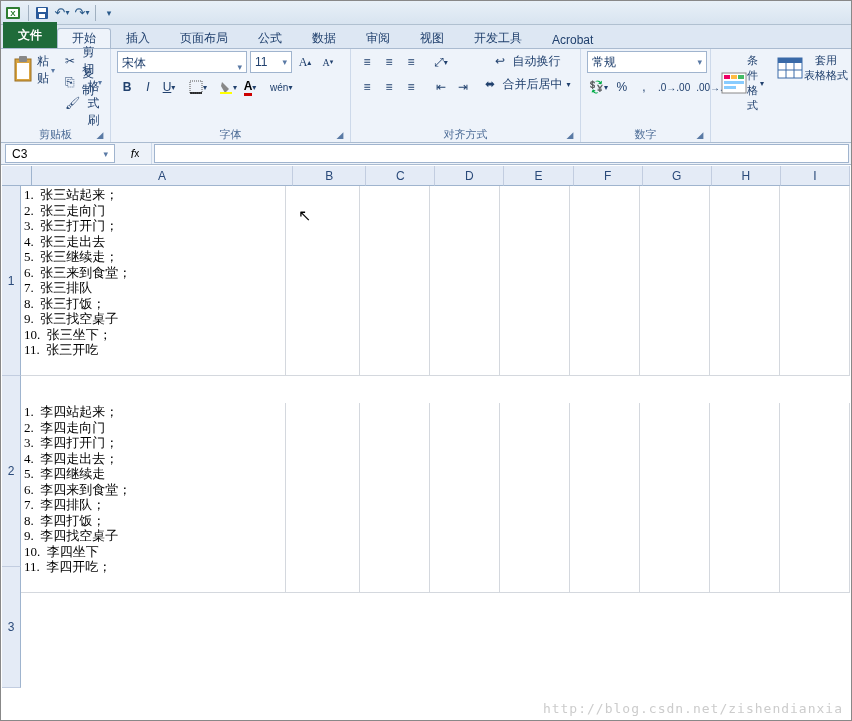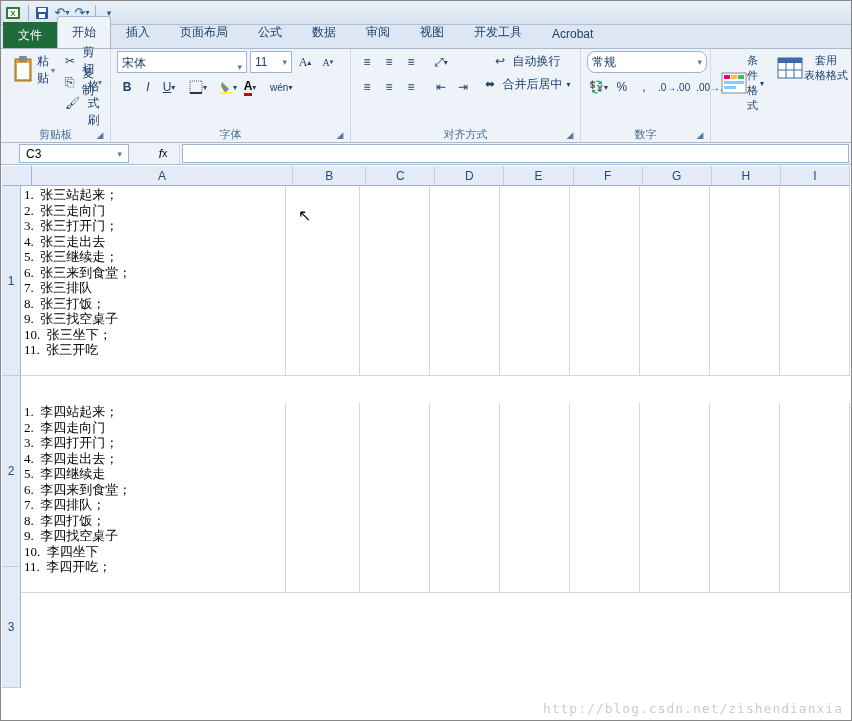--- a/index.html
+++ b/index.html
@@ -6,43 +6,43 @@
 body { width: 852px; height: 721px; overflow: hidden; background: #fff; border: 1px solid #888; position: relative; }
 
 
 .titlebar { height: 24px; background: linear-gradient(#e8f0f8,#d8e4f0); display: flex; align-items: center; padding: 0 4px; border-bottom: 1px solid #b0c0d0; }
 .titlebar .icon { width: 16px; height: 16px; margin-right: 4px; display: flex; align-items: center; justify-content: center; }
 .titlebar .qat-btn { width: 20px; height: 20px; display: flex; align-items: center; justify-content: center; color: #2a5a8a; font-size: 13px; cursor: pointer; }
 .titlebar .divider { width: 1px; height: 16px; background: #a0b0c0; margin: 0 3px; }
 
 
 .ribbon-tabs { height: 24px; background: #dde7f3; display: flex; align-items: flex-end; padding-left: 2px; border-bottom: 1px solid #aabbd0; }
-.tab { padding: 7px 14px; font-size: 12px; color: #21416e; cursor: pointer; border: 1px solid transparent; border-bottom: none; }
-.tab.file { background: #1f6b3a; color: #fff; border-radius: 0; padding: 4px 14px; }
+.tab { padding: 1px 14px; font-size: 12px; color: #21416e; cursor: pointer; border: 1px solid transparent; border-bottom: none; }
+.tab.file { background: #1f6b3a; color: #fff; border-radius: 0; padding: 4px 14px; font-weight: bold; }
 .tab.active { background: #eef3fa; border-color: #aabbd0; border-top-left-radius: 3px; border-top-right-radius: 3px; }
 
 
 .ribbon { height: 94px; background: #eef3fa; border-bottom: 1px solid #aabbd0; display: flex; font-size: 12px; color: #21416e; }
 .group { border-right: 1px solid #cdd9ea; display: flex; flex-direction: column; padding: 2px 6px 0 6px; }
 .group-body { flex: 1; display: flex; align-items: flex-start; gap: 4px; }
 .group-label { height: 16px; text-align: center; font-size: 11px; color: #4a6a95; display: flex; justify-content: center; align-items: center; position: relative; }
 .group-label .launcher { position: absolute; right: -2px; bottom: 0; width: 12px; height: 12px; font-size: 9px; color: #5a7aa5; cursor: pointer; }
 
 .bigbtn { display: flex; flex-direction: row; align-items: center; justify-content: center; padding: 2px 4px; cursor: pointer; border-radius: 2px; }
 .bigicon { width: 28px; height: 28px; display: flex; align-items: center; justify-content: center; font-size: 20px; }
 .smallrow { display: flex; align-items: center; height: 22px; gap: 2px; }
 .smbtn { min-width: 20px; height: 20px; display: flex; align-items: center; justify-content: center; cursor: pointer; border-radius: 2px; padding: 0 2px; }
 .combo { height: 22px; border: 1px solid #a0b4ce; background: #fff; display: flex; align-items: center; padding: 0 4px; font-size: 12px; gap: 4px; }
 .combo .arrow { color: #5a7aa5; font-size: 9px; }
 
 .vstack { display: flex; flex-direction: column; gap: 1px; }
 
 
 .fxbar { height: 22px; background: #edf2f9; border-bottom: 1px solid #aabbd0; display: flex; align-items: stretch; font-size: 12px; }
-.namebox { width: 110px; border: 1px solid #a0b4ce; background: #fff; display: flex; align-items: center; padding: 0 6px; gap: 6px; margin: 1px 18px; }
+.namebox { width: 110px; border: 1px solid #a0b4ce; background: #fff; display: flex; align-items: center; padding: 0 6px; gap: 6px; margin: 1px 4px; }
 .namebox .dd { color: #5a7aa5; font-size: 9px; margin-left: auto; }
 .fx-btns { display: flex; align-items: center; padding: 0 6px; border-right: 1px solid #cdd9ea; }
 .fx-cell { flex: 1; border: 1px solid #a0b4ce; background: #fff; margin: 1px 2px; }
 
 
 .grid { position: absolute; top: 165px; left: 1px; right: 1px; bottom: 1px; overflow: hidden; background: #fff; font-size: 12.5px; }
 .colhead-row { display: flex; height: 20px; }
 .corner { width: 30px; border-right: 1px solid #9fb4ce; border-bottom: 1px solid #9fb4ce; background: #e4ebf6; }
 .ch { border-right: 1px solid #c2cde0; border-bottom: 1px solid #9fb4ce; background: #e4ebf6; display: flex; align-items: center; justify-content: center; color: #2a4a7a; font-size: 12px; }
 .gridbody { display: flex; height: calc(100% - 20px); }
@@ -207,21 +207,21 @@
       </div>
     </div>
     <div class="group-label">
         <span>对齐方式</span>
         <span class="launcher">◢</span>
       </div>
   </div>
 
   <div class="group" style="min-width:130px;">
     <div class="group-body vstack" style="gap:3px;">
-      <div class="combo" style="width:120px;border-radius:8px;">
+      <div class="combo" style="width:120px;">
           <span>常规</span>
           <span class="arrow" style="margin-left:auto;">▾</span>
         </div>
       <div class="smallrow">
         <span class="smbtn">💱<span style="font-size:8px;">▾</span></span>
         <span class="smbtn">%</span>
         <span class="smbtn">,</span>
         <span class="smbtn" style="font-size:10px;">.0→.00</span>
         <span class="smbtn" style="font-size:10px;">.00→.0</span>
       </div>

